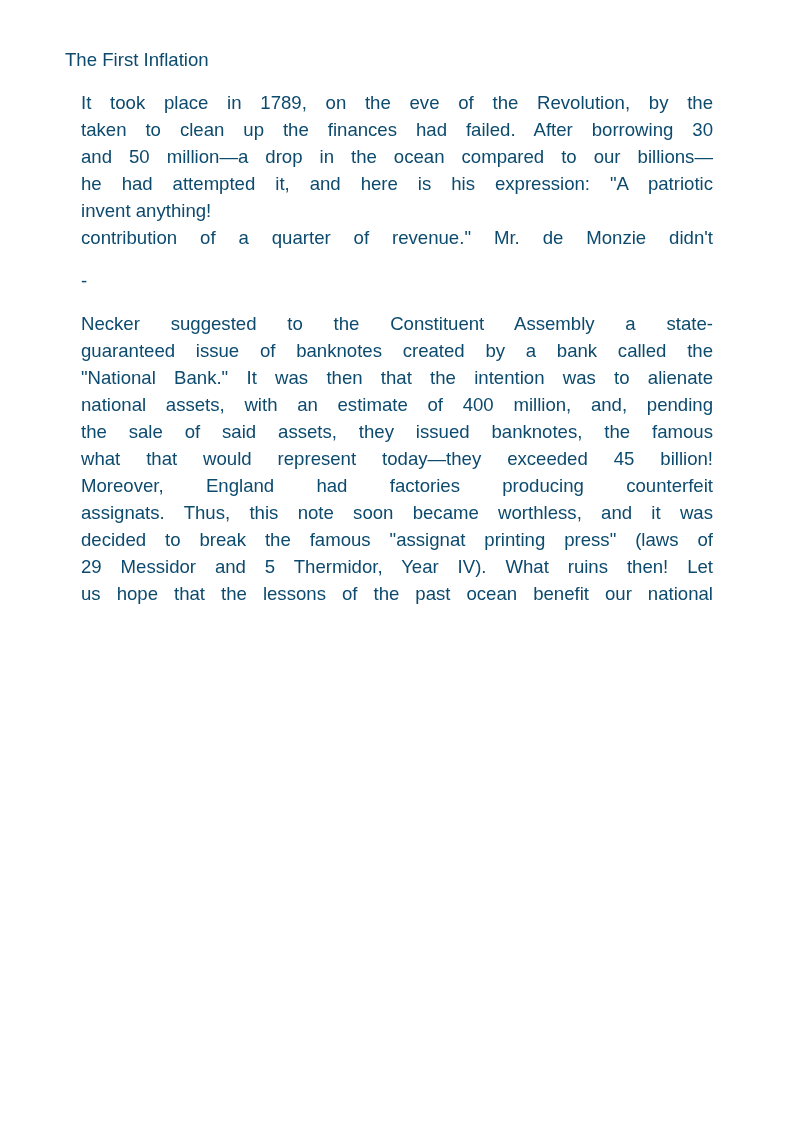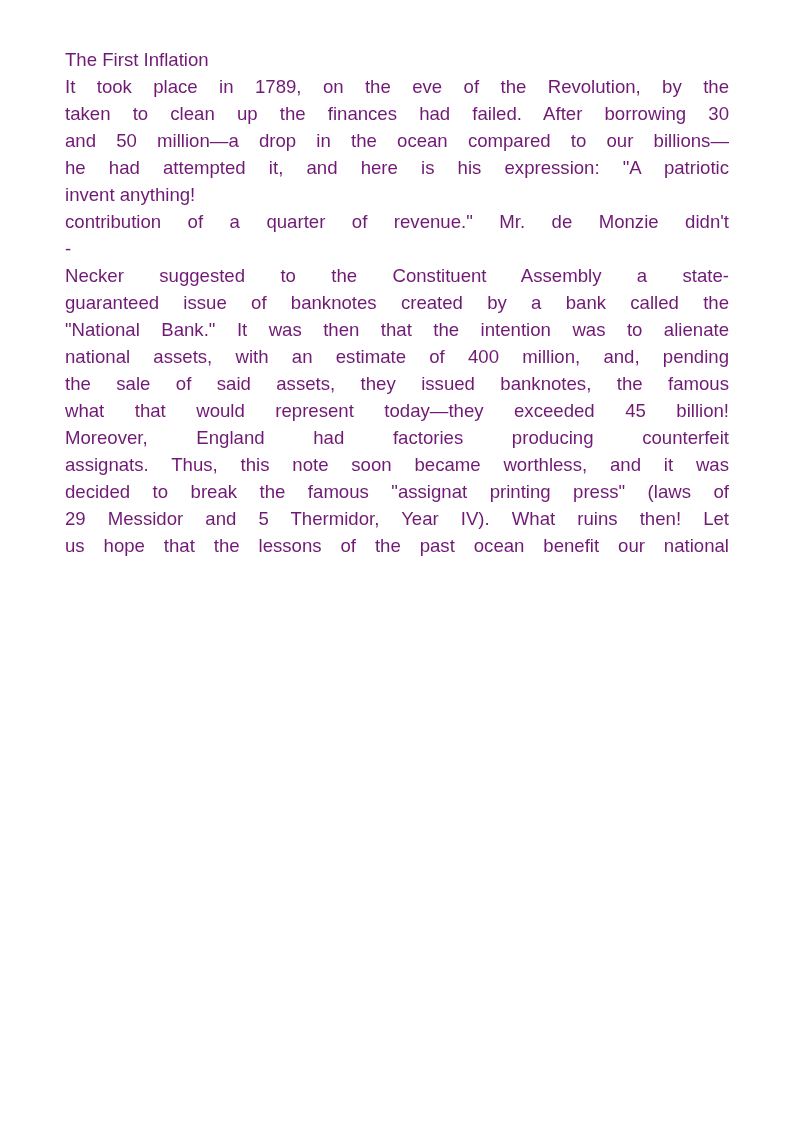--- a/index.html
+++ b/index.html
@@ -27,30 +27,30 @@
     height: 27px;
     overflow: hidden;
     text-align: left;
     white-space: normal;
   }
   .line.stretch {
     text-align: justify;
     text-align-last: justify;
   }
   .block {
-    margin: 0;
+    margin: 16px;
   }
   .block-signature {
     margin-top: 27px;
   }
 </style>
 </head>
 <body style="background: rgb(255, 255, 255);">
 
-<div class="page" style="color: #701a75;">
+<div class="page" style="color: #0c4a6e;">
   <div class="line">The First Inflation</div>
   <div id="blocks">
       <div class="block block-paragraph-1">
         <div class="line stretch">It took place in 1789, on the eve of the Revolution, by the</div>
         <div class="line stretch">taken to clean up the finances had failed. After borrowing 30</div>
         <div class="line stretch">and 50 million—a drop in the ocean compared to our billions—</div>
         <div class="line stretch">he had attempted it, and here is his expression: "A patriotic</div>
         <div class="line">invent anything!</div>
         <div class="line stretch">contribution of a quarter of revenue." Mr. de Monzie didn't</div>
       </div>

